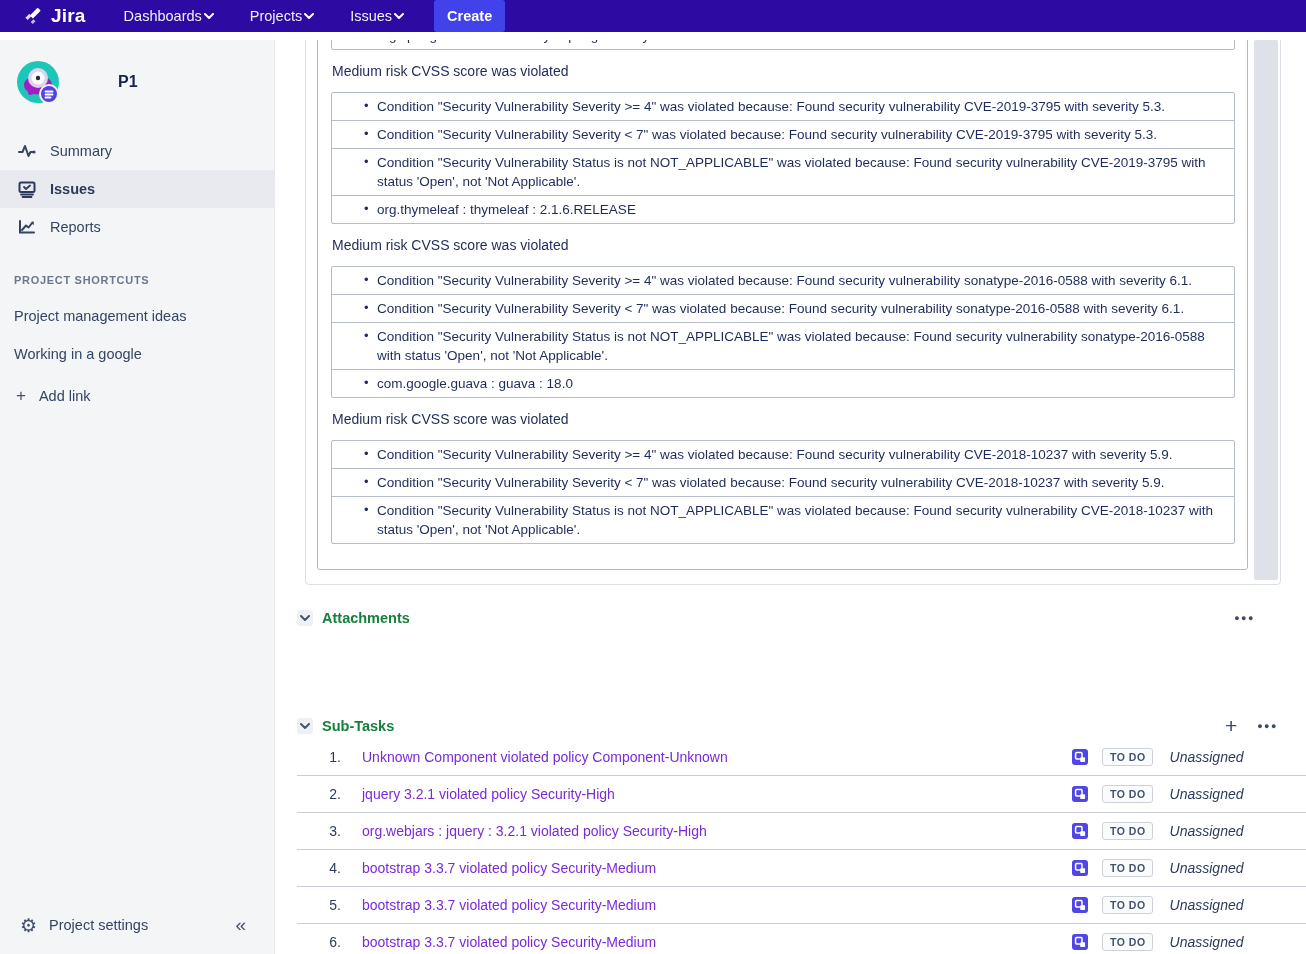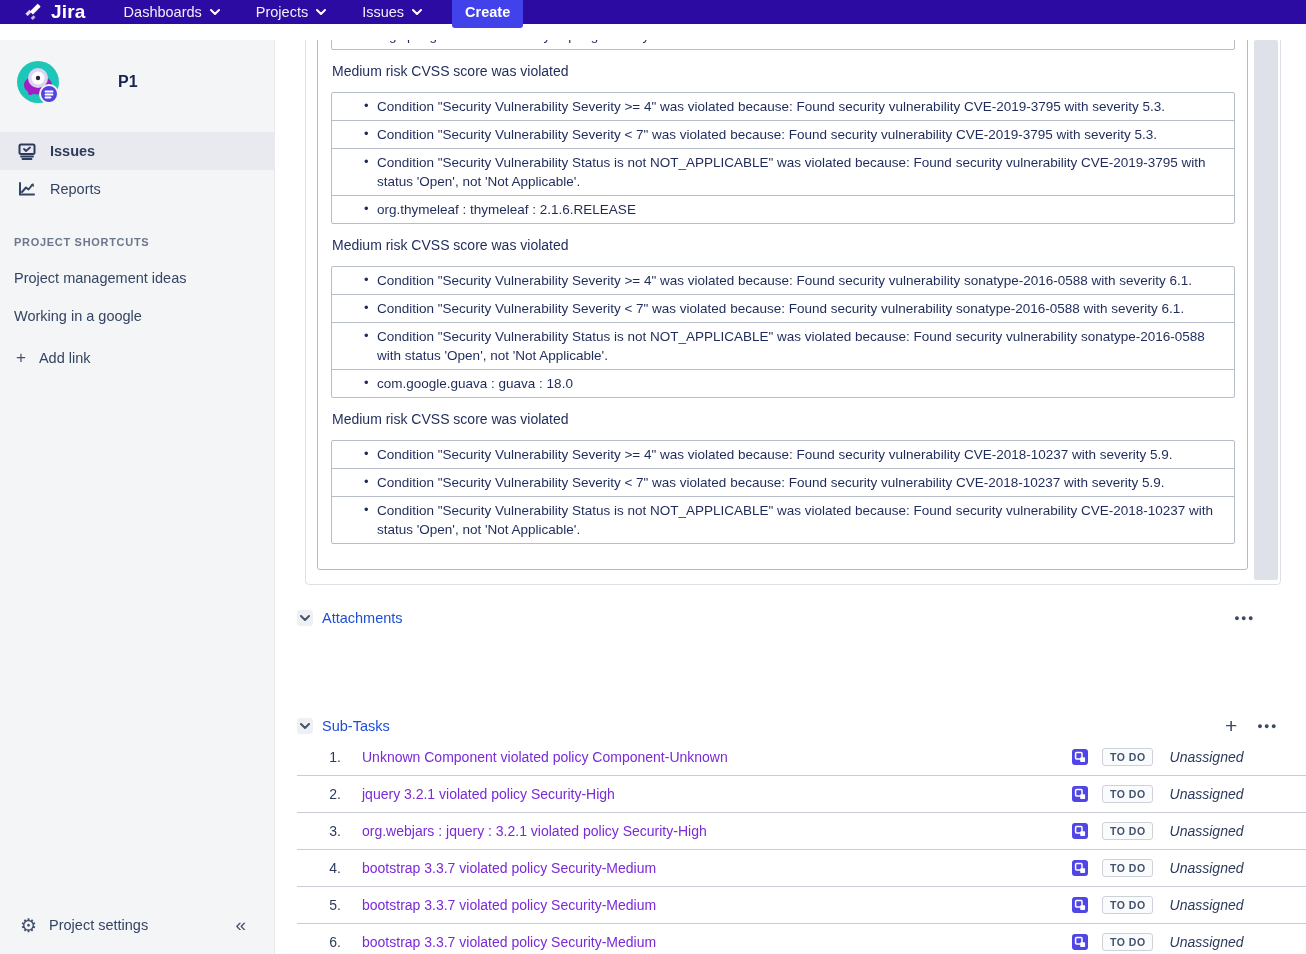--- a/index.html
+++ b/index.html
@@ -1,24 +1,24 @@
 <!DOCTYPE html>
 <html><head>
 <meta charset="utf-8">
 <style>
   * { margin:0; padding:0; box-sizing:border-box; }
   html,body { width:1306px; height:954px; overflow:hidden; background:#fff;
     font-family:"Liberation Sans", sans-serif; }
 
   
-  .navbar { position:absolute; left:0; top:0; width:1306px; height:24px;
+  .navbar { position:absolute; left:0; top:0; width:1306px; height:32px;
     background:#2c0ba3; display:flex; align-items:center; padding:12px 10px; z-index:50; }
   .brand { display:flex; align-items:center; gap:7px; margin:0 26px 0 12px; }
   .brand-name { color:#fff; font-size:19px; font-weight:700; letter-spacing:.2px; }
-  .nav-item { display:flex; align-items:center; gap:8px; color:rgba(255,255,255,.93);
+  .nav-item { display:flex; align-items:center; gap:2px; color:rgba(255,255,255,.93);
     font-size:14.5px; padding:8px 12px; margin-right:12px; border-radius:3px; cursor:pointer; }
   .create-btn { background:#4142ea; color:#fff; font-size:14.5px; font-weight:700;
     border:none; border-radius:3px; padding:8px 13px; margin-left:6px; cursor:pointer; }
 
   
   .sidebar { position:absolute; left:0; top:40px; width:275px; height:914px;
     background:#f4f5f7; border-right:1px solid #e8eaee; }
   .proj-head { display:flex; align-items:center; gap:12px; padding:18px 14px 14px 14px; }
   .proj-avatar { position:relative; width:48px; height:48px; flex:none; }
   .proj-name { font-size:16px; font-weight:700; color:#17244d;margin-left:44px; }
@@ -59,21 +59,21 @@
   .desc-box.cut-top .desc-item { border-top:none; }
   .desc-item { position:relative; padding:4px 14px 4px 45px; font-size:13.5px;
     line-height:19px; color:#1f2b5b; }
   .desc-item + .desc-item { border-top:1px solid #b6bcc8; }
   .bullet { position:absolute; left:32px; top:3px; font-size:13px; color:#1f2b5b; }
 
   
   .section-hd { display:flex; align-items:center; gap:9px; }
   .chev-btn { width:16px; height:16px; border-radius:3px; background:#eff0f3;
     display:flex; align-items:center; justify-content:center; cursor:pointer; flex:none; }
-  .section-title { font-size:14.5px; font-weight:400; color:#1d4ed8; }
+  .section-title { font-size:14.5px; font-weight:700; color:#15803d; }
   .hd-actions { margin-left:auto; display:flex; align-items:center; gap:20px; padding-right:28px; }
   .meatball { font-size:9px; letter-spacing:1.5px; font-weight:700; color:#3c4a66;
     cursor:pointer; user-select:none; }
   .plus-btn { font-size:21px; font-weight:400; color:#3c4a66; cursor:pointer; line-height:14px; }
 
   
   .attachments { position:absolute; left:22px; top:570px; width:986px; }
   .dropzone { margin-top:10px; margin-left:8px; width:978px; height:47px;
     border:2px dashed #c4c8d0; border-radius:3px; display:flex; align-items:center;
     justify-content:center; gap:8px; }
@@ -144,20 +144,27 @@
           <line x1="31.5" y1="33.5" x2="38.5" y2="33.5"></line>
           <line x1="31.5" y1="36.5" x2="38.5" y2="36.5"></line>
           <line x1="31.5" y1="39.5" x2="36.5" y2="39.5"></line>
         </g>
       </svg>
     </div>
     <span class="proj-name">P1</span>
   </div>
 
   <div class="side-nav">
+    <div class="side-item">
+      <svg width="18" height="16" viewBox="0 0 18 16">
+        <polyline points="1,9 4.5,9 7,3 10.5,13 12.5,9 15,9" fill="none" stroke="#344563" stroke-width="2" stroke-linecap="round" stroke-linejoin="round"></polyline>
+        <circle cx="16" cy="9" r="1.6" fill="#344563"></circle>
+      </svg>
+      <span>Summary</span>
+    </div>
     <div class="side-item active">
       <svg width="18" height="17" viewBox="0 0 18 17">
         <rect x="1.5" y="1.5" width="15" height="9.5" rx="1.5" fill="none" stroke="#2c3a5c" stroke-width="2"></rect>
         <polyline points="6,6 8,8 12,4.5" fill="none" stroke="#2c3a5c" stroke-width="1.8" stroke-linecap="round" stroke-linejoin="round"></polyline>
         <line x1="3" y1="13.5" x2="15" y2="13.5" stroke="#2c3a5c" stroke-width="1.8" stroke-linecap="round"></line>
         <line x1="4.5" y1="16" x2="13.5" y2="16" stroke="#2c3a5c" stroke-width="1.8" stroke-linecap="round"></line>
       </svg>
       <span>Issues</span>
     </div>
     <div class="side-item">

